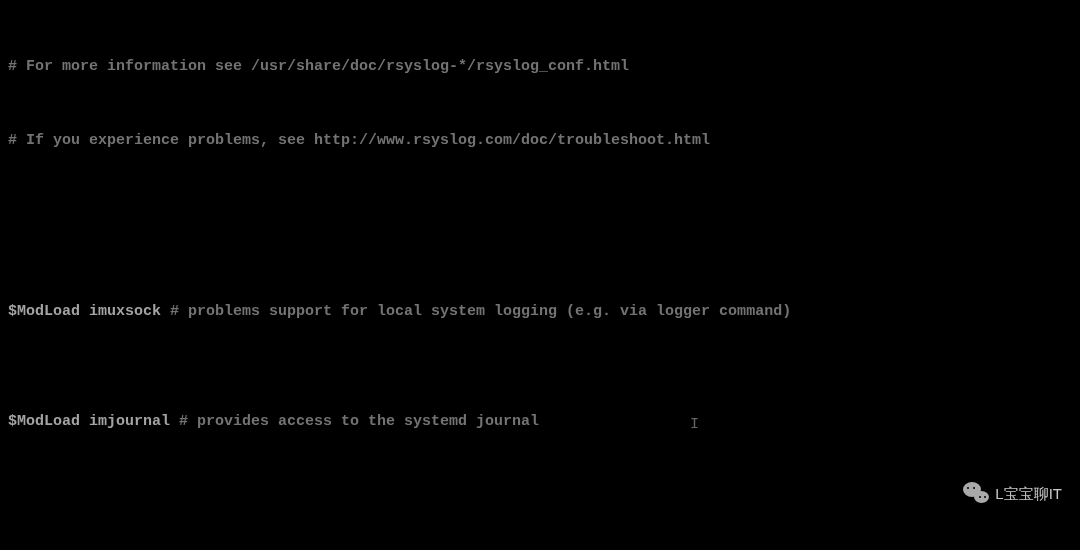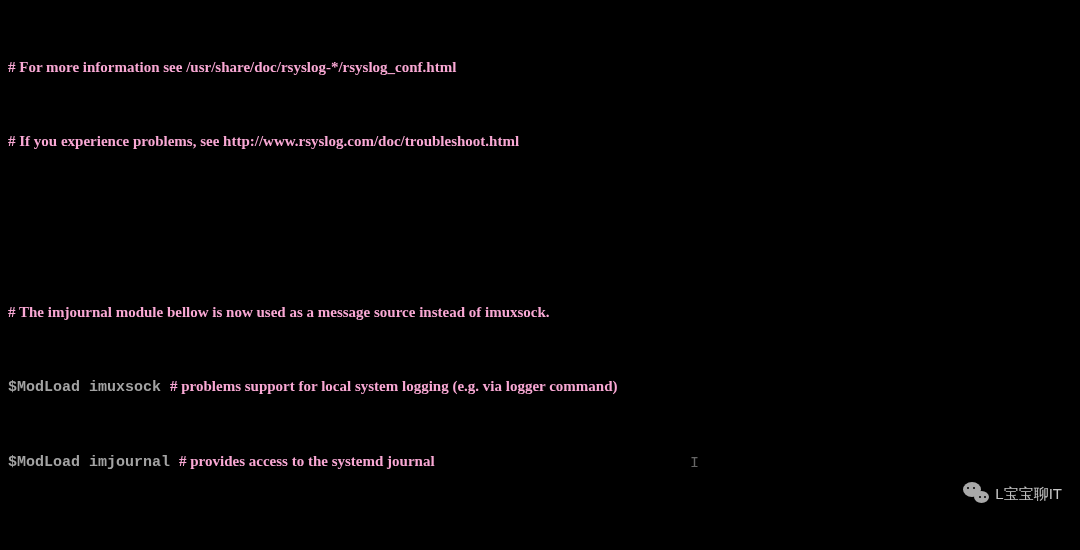--- a/index.html
+++ b/index.html
@@ -12,31 +12,32 @@
     font-size: 15px;
     line-height: 24.5px;
     overflow: hidden;
     font-weight: bold;
   }
   .terminal {
     position: relative;
     padding: 6px 8px;
     white-space: pre;
   }
-  .cyan { color: #f9a8d4; font-family: Liberation Serif, serif; }
+  .cyan { color: #737373; }
   .white { color: #a3a3a3; }
   .line { display: block; }
   .text-cursor-ibeam {
     position: absolute;
     color: #666;
     font-weight: normal;
     pointer-events: none;
   }
   .annotation-row {
     position: relative;
+    margin-top: 36px;
   }
   .watermark {
     position: absolute;
     right: 18px;
     bottom: 44px;
     display: flex;
     align-items: flex-start;
     gap: 6px;
     color: #eaeaea;
     font-family: sans-serif;
@@ -77,21 +78,20 @@
   }
 </style>
 </head>
 <body>
 
 <div class="terminal">
   <span class="line cyan"># For more information see /usr/share/doc/rsyslog-*/rsyslog_conf.html</span>
   <span class="line cyan"># If you experience problems, see http://www.rsyslog.com/doc/troubleshoot.html</span>
   <span class="line"></span>
   <span class="line"></span>
-  <span class="line cyan"># The imjournal module bellow is now used as a message source instead of imuxsock.</span>
   <span class="line"><span class="white">$ModLoad imuxsock </span><span class="cyan"># problems support for local system logging (e.g. via logger command)</span></span>
   <span class="line annotation-row"><span class="white">$ModLoad imjournal </span><span class="cyan"># provides access to the systemd journal</span><span class="text-cursor-ibeam" style="left:682px;top:3px;">I</span></span>
   
   
   <span class="line"></span>
   
   
   
   <span class="line"></span>
   

